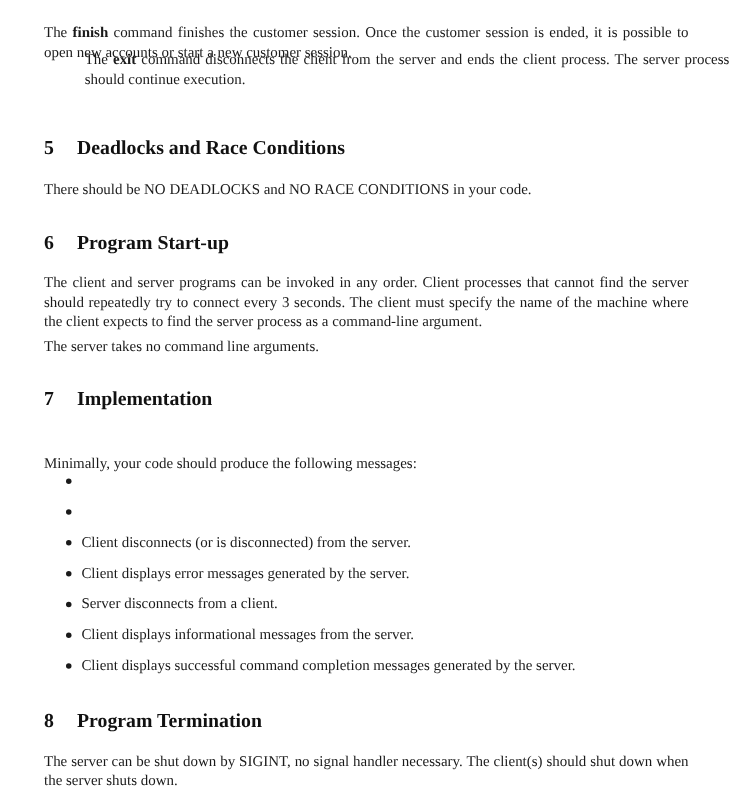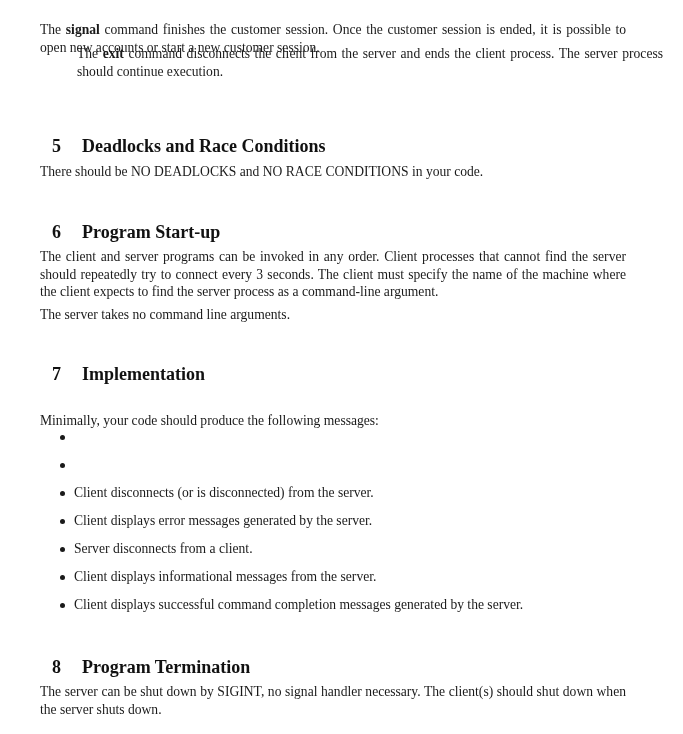--- a/index.html
+++ b/index.html
@@ -31,21 +31,21 @@
       text-align: justify;
       margin: 0;
       color: #1a1a1a;
     }
     .para b {
       font-weight: bold;
     }
     .heading {
       position: absolute;
       left: 0;
-      margin: 12px;
+      margin: 0;
       font-family: "Liberation Serif", serif;
       font-weight: bold;
       font-size: 18px;
       line-height: 22px;
       color: #111111;
       white-space: nowrap;
     }
     .heading .num {
       display: inline-block;
       width: 30px;
@@ -76,21 +76,21 @@
       height: 5px;
       border-radius: 50%;
       background: #1a1a1a;
     }
   </style>
 </head>
 <body>
 
 <div class="page">
 
-  <p class="para" style="top:21px;"><span>The </span><b>signal</b><span> command finishes the customer session.  Once the customer session is ended, it is possible to open new accounts or start a new customer session.</span></p>
+  <p class="para" style="top:21px;"><span>The </span><b>finish</b><span> command finishes the customer session.  Once the customer session is ended, it is possible to open new accounts or start a new customer session.</span></p>
 
   <p class="para" style="top:45px;margin-left:37px;"><span>The </span><b>exit</b><span> command disconnects the client from the server and ends the client process. The server process should continue execution.</span></p>
 
   <h2 class="heading" style="top:123px;"><span class="num">5</span><span>Deadlocks and Race Conditions</span></h2>
   <p class="para" style="top:163px;">There should be NO DEADLOCKS and NO RACE CONDITIONS in your code.</p>
 
   <h2 class="heading" style="top:209px;"><span class="num">6</span><span>Program Start-up</span></h2>
   <p class="para" style="top:248px;">The client and server programs can be invoked in any order. Client processes that cannot find the server should repeatedly try to connect every 3 seconds.  The client must specify the name of the machine where the client expects to find the server process as a command-line argument.</p>
   <p class="para" style="top:306px;">The server takes no command line arguments.</p>
 

